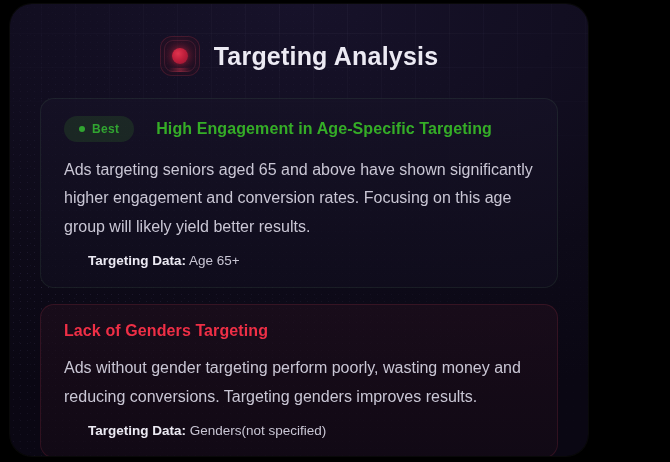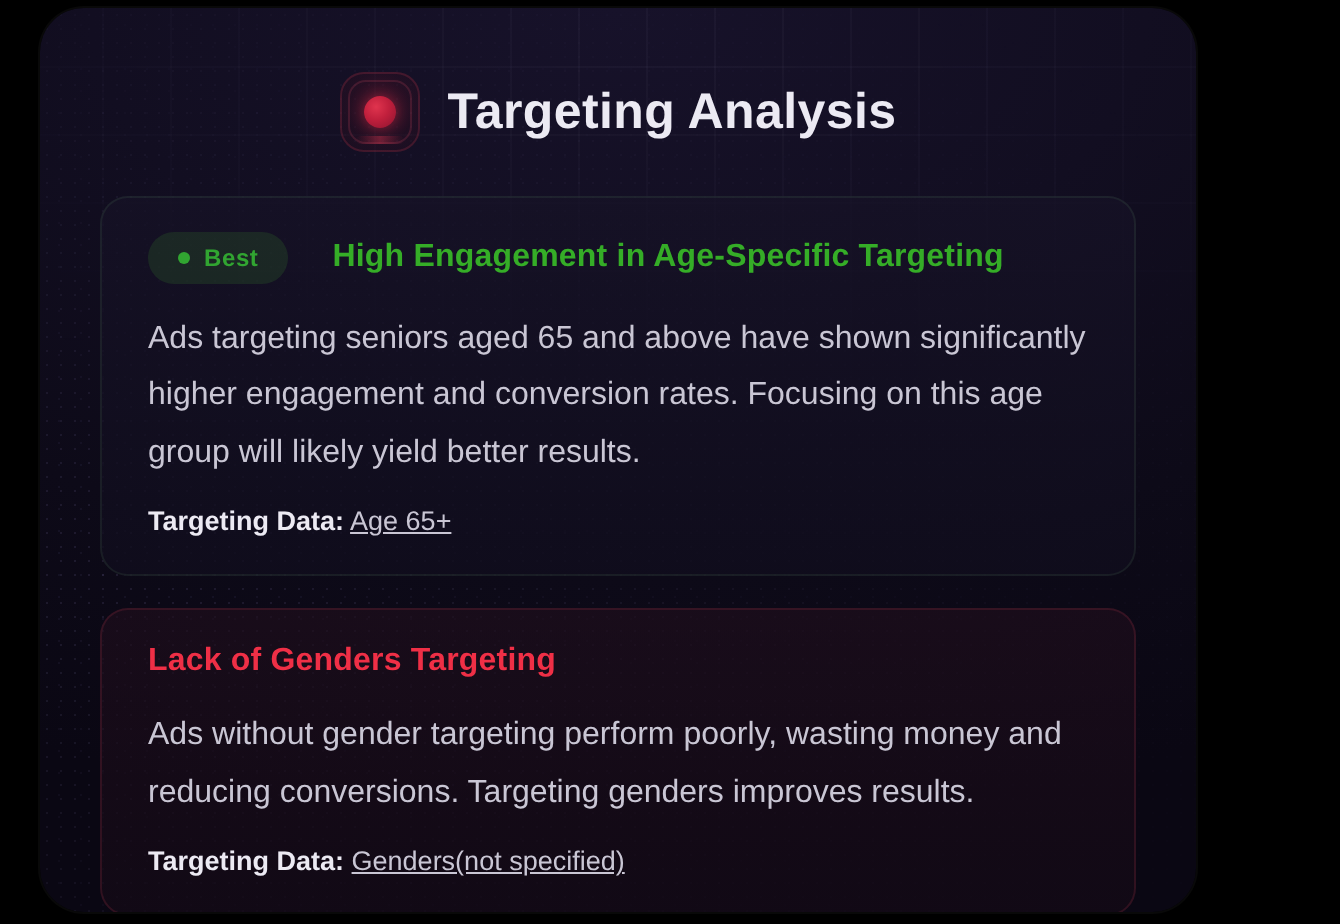--- a/index.html
+++ b/index.html
@@ -11,21 +11,21 @@
     width: 670px;
     height: 462px;
     overflow: hidden;
     font-family: "Liberation Sans", sans-serif;
     -webkit-font-smoothing: antialiased;
   }
 
   
   .app-root {
     position: absolute;
-    left: 20px;
+    left: 10px;
     top: 4px;
     width: 578px;
     height: 452px;
     border-radius: 22px;
     background:
       radial-gradient(120% 90% at 50% 0%, #17122a 0%, #120e21 38%, #0d0a18 70%, #0a0713 100%);
     overflow: hidden;
     box-shadow: 0 0 0 1px rgba(255,255,255,0.035);
   }
 
@@ -184,24 +184,24 @@
     max-width: 560px;
     margin-bottom: 12px;
   }
   .card-meta {
     font-size: 13.5px;
     color: #cfccd9;
   }
   .card-meta .meta-label {
     font-weight: bold;
     color: #eceaf3;
+    margin-left: 24px;
   }
   .card-meta .meta-value {
     color: #c9c6d4;
-    text-decoration: underline;
   }
 </style>
 </head>
 <body>
 
 <div class="app-root">
   <div class="grid-overlay"></div>
   <div class="noise-overlay"></div>
 
   <div class="content">

